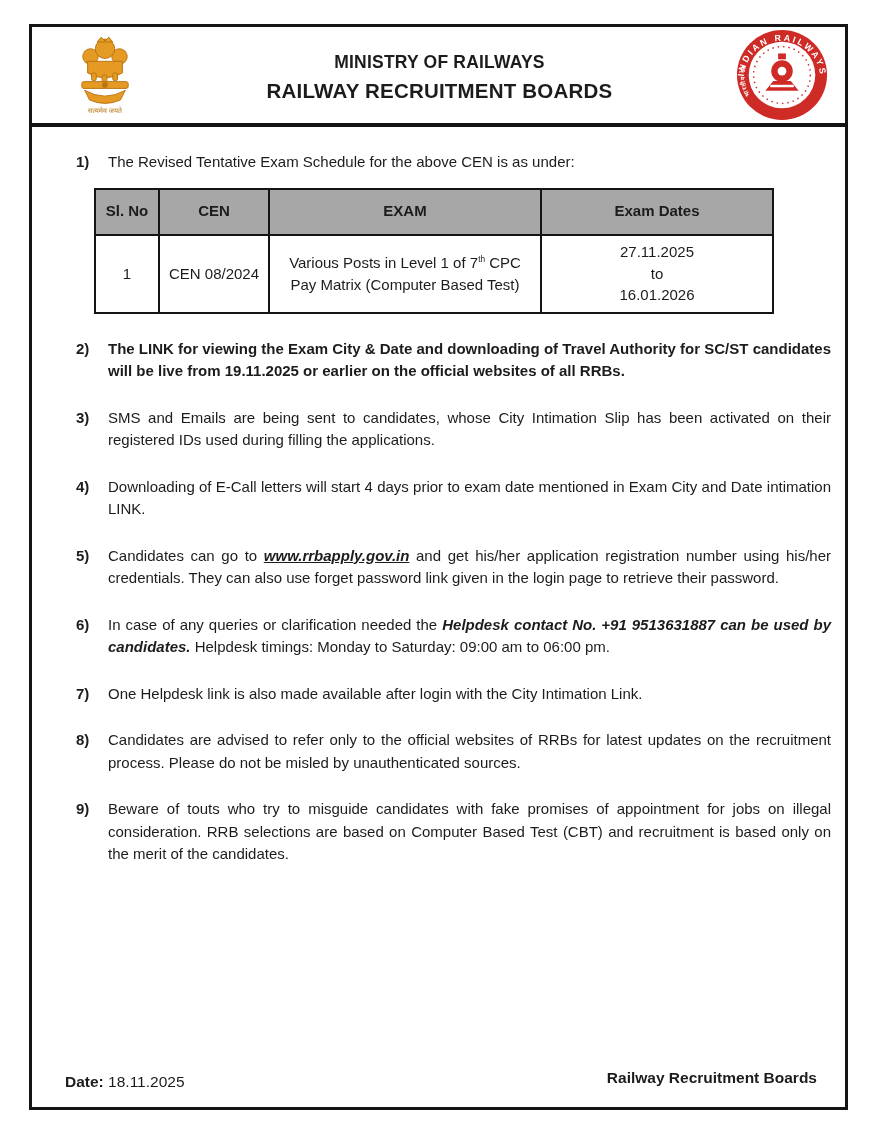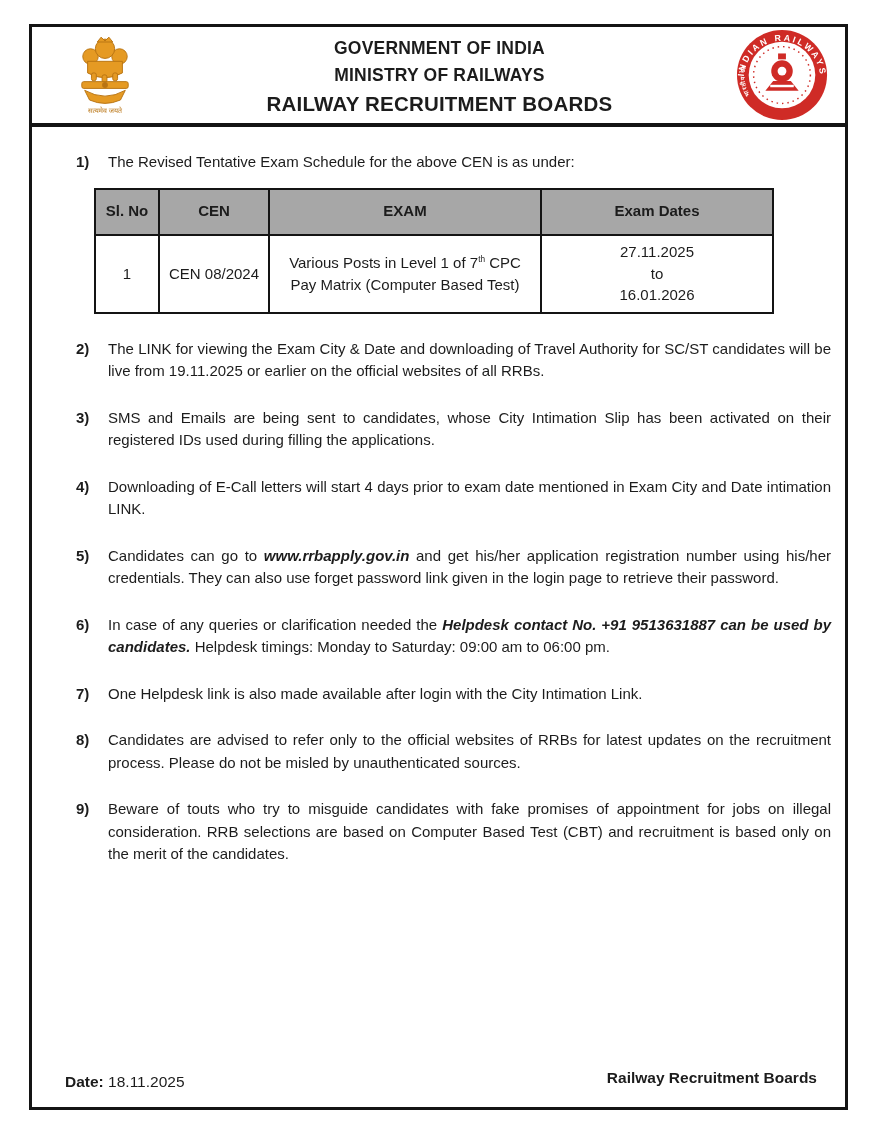--- a/index.html
+++ b/index.html
@@ -38,23 +38,23 @@
   sup{font-size:.55em;vertical-align:super;line-height:0;}
   .notice-heading{
     text-align:center;font-size:17.5px;font-weight:bold;
     margin:11px 5px 0;line-height:1.65;letter-spacing:-.4px;
   }
   .u{text-decoration:underline;text-decoration-thickness:2px;text-underline-offset:4px;}
   
   .point{display:flex;margin:24px 14px 0 44px;font-size:15px;line-height:1.5;}
   .pnum{font-weight:bold;width:32px;flex:none;}
   .ptext{flex:1;text-align:justify;}
-  .seg-bold{font-weight:normal;}
+  .seg-bold{font-weight:bold;}
   .seg-bolditalic{font-weight:bold;font-style:italic;}
-  .weblink{font-weight:bold;font-style:italic;color:inherit;cursor:pointer;}
+  .weblink{font-weight:bold;font-style:italic;text-decoration:underline;color:inherit;cursor:pointer;}
   
   .schedule-table{border-collapse:collapse;margin:14px 0 0 62px;font-size:15px;}
   .schedule-table th,.schedule-table td{
     border:2px solid #141414;text-align:center;vertical-align:middle;padding:3px 8px;
   }
   .schedule-table th{background:var(--table-header-bg);font-weight:bold;height:46px;line-height:1.25;}
   .schedule-table td{height:78px;line-height:1.45;}
   .col-sl{width:64px;} .col-cen{width:110px;} .col-exam{width:272px;} .col-dates{width:232px;}
   
   .doc-footer{
@@ -91,21 +91,20 @@
             <rect x="6" y="47" width="48" height="7" rx="2"></rect>
             <circle cx="30" cy="50.5" r="3" fill="var(--emblem-gold-dark)" stroke="none"></circle>
 
             <path d="M9 56 Q30 68 51 56 L46 66 Q30 73 14 66 Z"></path>
           </g>
         </svg>
         <div class="emblem-motto">सत्यमेव जयते</div>
       </div>
 
       <div class="header-center">
-        <div class="h-line">GOVERNMENT OF INDIA</div>
         <div class="h-line">MINISTRY OF RAILWAYS</div>
         <div class="h-line-big">RAILWAY RECRUITMENT BOARDS</div>
       </div>
 
       <div class="logo-wrap">
         <svg width="94" height="94" viewBox="0 0 96 96">
           <circle cx="48" cy="48" r="46" fill="var(--railways-red)"></circle>
           <circle cx="48" cy="48" r="34" fill="#ffffff"></circle>
           <defs>
             <path id="arcTop" d="M 9,52 A 39,39 0 1 1 87,52" fill="none"></path>

